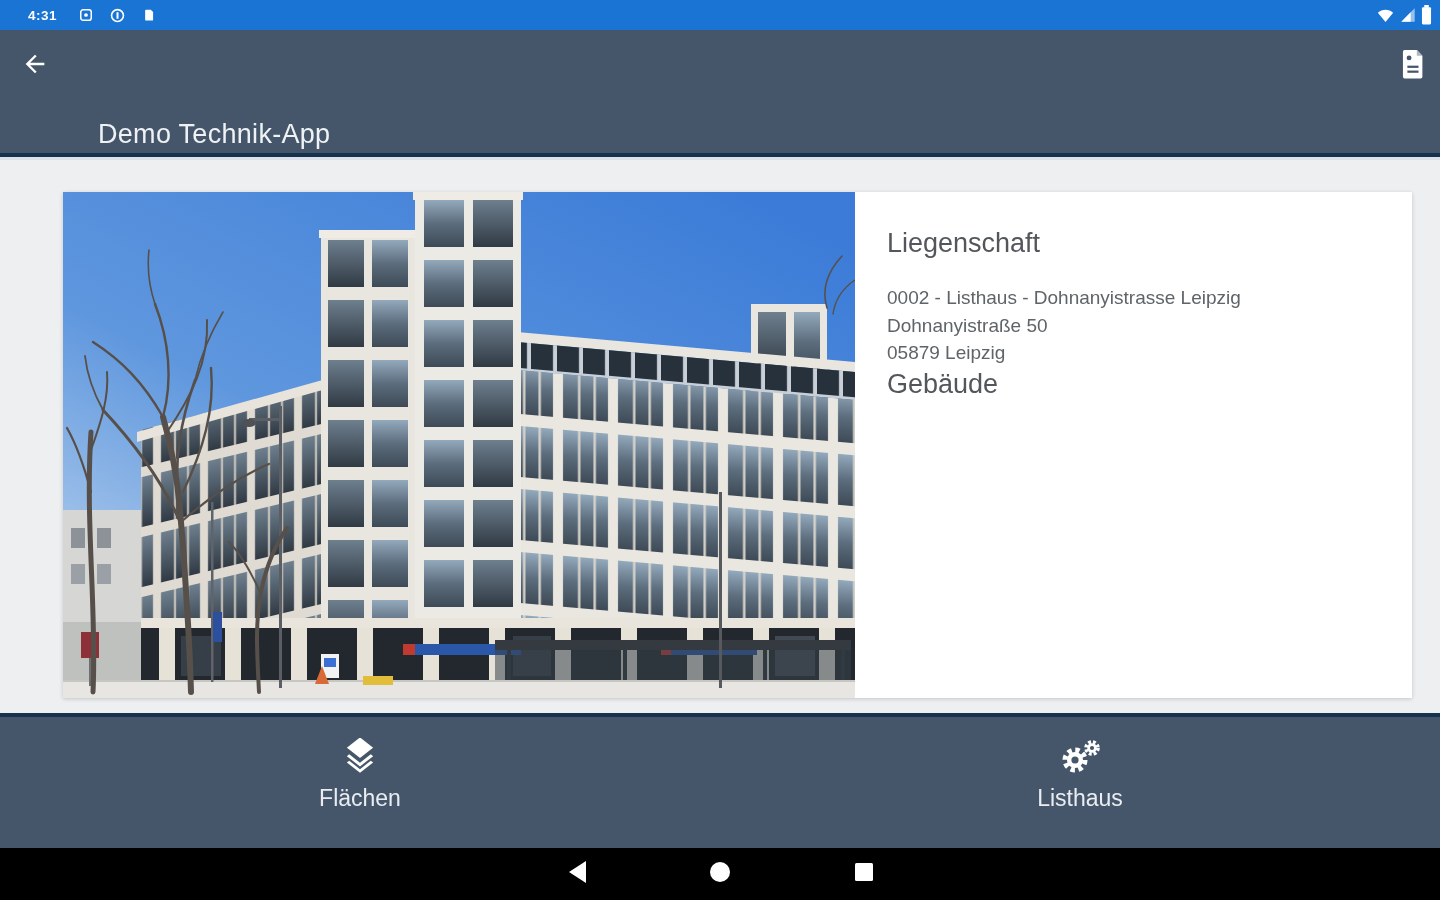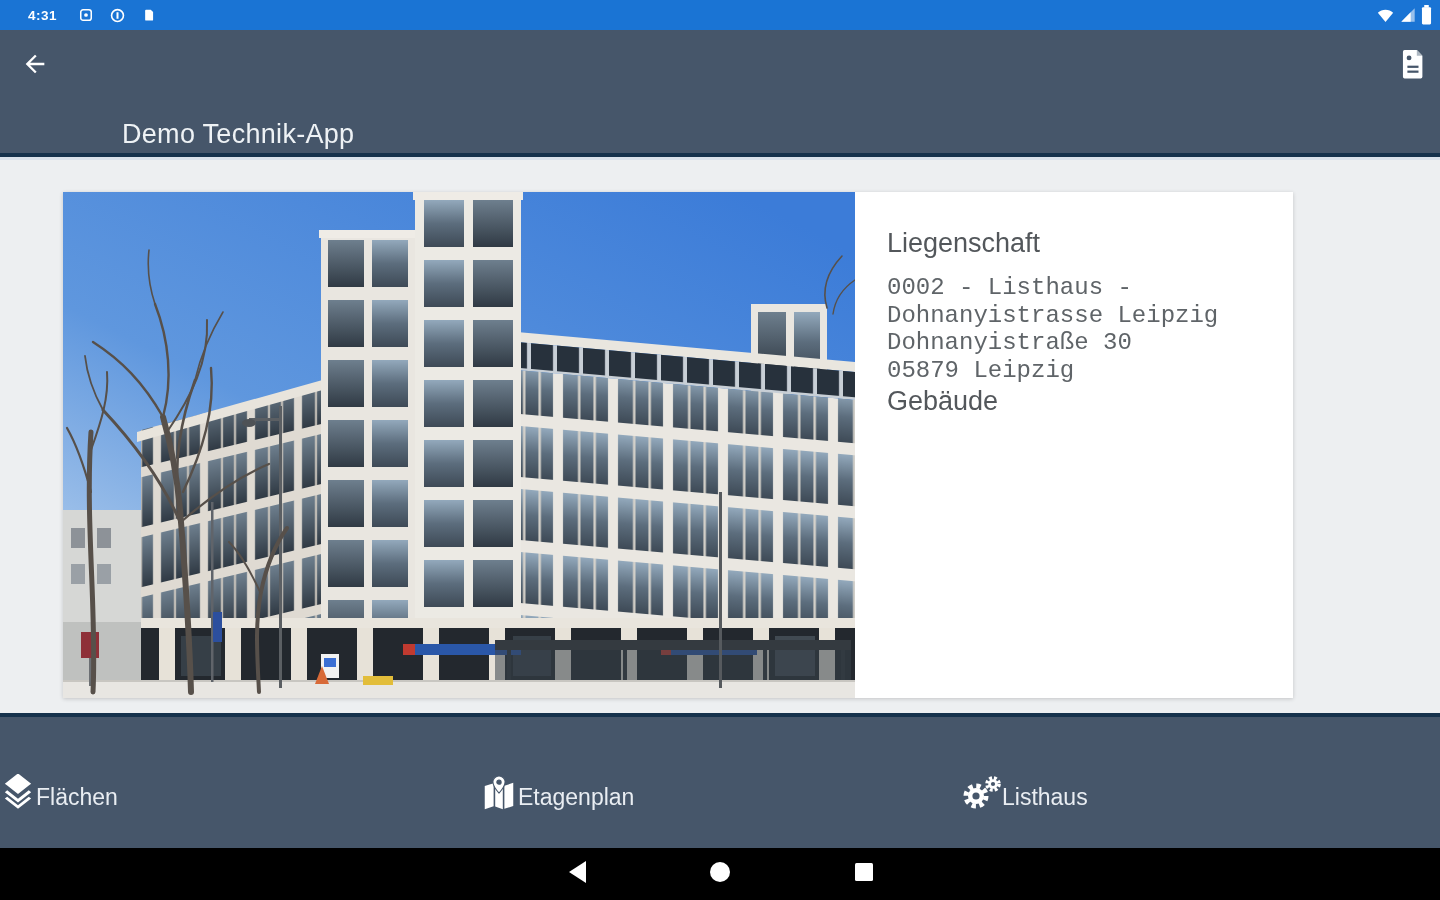--- a/index.html
+++ b/index.html
@@ -11,39 +11,39 @@
   .status-bar { position:absolute; top:0; left:0; width:1440px; height:30px;
     background:#1a74d4; display:flex; align-items:center; }
   .sb-time { color:#fff; font-size:13.5px; font-weight:bold; margin-left:28px; letter-spacing:.5px; }
   .sb-left-icons { display:flex; gap:17px; margin-left:22px; align-items:center; }
   .sb-right { position:absolute; right:8px; top:0; height:30px; display:flex; gap:5px; align-items:center; }
   .sb-ic { display:inline-flex; }
 
   
   .app-bar { position:absolute; top:30px; left:0; width:1440px; height:123px; background:#46566a; }
   .back-btn { position:absolute; top:20px; left:21px; width:28px; height:28px; cursor:pointer; }
-  .app-title { position:absolute; left:122px; top:89px; color:#eef2f5; font-size:27px; font-weight:500; letter-spacing:.3px; }
+  .app-title { position:absolute; left:98px; top:89px; color:#eef2f5; font-size:27px; font-weight:500; letter-spacing:.3px; }
   .doc-btn { position:absolute; top:19px; right:13px; width:26px; height:30px; cursor:pointer; }
   .divider-navy-top { position:absolute; top:153px; left:0; width:1440px; height:4px; background:#16324c; }
   .divider-light { position:absolute; top:157px; left:0; width:1440px; height:3px; background:#dbe2eb; }
 
   
   .content { position:absolute; top:160px; left:0; width:1440px; height:553px; background:#edeff1; }
-  .card { position:absolute; top:32px; left:63px; width:1230px; height:506px; background:#fff;
+  .card { position:absolute; top:32px; left:63px; width:1349px; height:506px; background:#fff;
     box-shadow:0 1px 4px rgba(0,0,0,.18); display:flex; }
   .photo-wrap { width:792px; height:506px; flex:0 0 792px; overflow:hidden; }
   .info { flex:1; padding:34px 30px 0 32px; }
   .info h2 { font-size:27px; font-weight:400; color:#53575b; line-height:34px; }
-  .info .lines { margin-top:14px; font-size:24px; color:#5f6468; line-height:27.5px;font-family:Liberation Mono, monospace; }
+  .info .lines { margin-top:24px; font-size:19px; color:#5f6468; line-height:27.5px; }
   .info .sec2 { }
 
   
   .divider-navy-bottom { position:absolute; top:713px; left:0; width:1440px; height:4px; background:#16324c; }
   .bottom-nav { position:absolute; top:717px; left:0; width:1440px; height:131px; background:#46566a; display:flex; }
-  .nav-item { flex:1; display:flex; flex-direction:row; align-items:center; cursor:pointer; padding-top:21px; }
+  .nav-item { flex:1; display:flex; flex-direction:column; align-items:center; cursor:pointer; padding-top:21px; }
   .nav-icon { height:38px; display:flex; align-items:center; }
   .nav-label { margin-top:9px; color:#e9edf2; font-size:23px; font-weight:400; }
 
   
   .android-nav { position:absolute; top:848px; left:0; width:1440px; height:52px; background:#000; }
   .an-btn { position:absolute; top:0; width:52px; height:52px; display:flex; align-items:center; justify-content:center; cursor:pointer; }
   .an-back { left:552px; } .an-home { left:694px; } .an-recents { left:838px; }
 </style>
 </head>
 <body>
@@ -256,21 +256,21 @@
             <path d="M779 64 C766 78 758 96 764 116" stroke-width="1.6"></path>
             <path d="M792 88 C780 96 772 108 770 122" stroke-width="1.4"></path>
           </g>
         </svg>
       </div>
 
       <div class="info">
         <h2>Liegenschaft</h2>
         <div class="lines">
           <div>0002 - Listhaus - Dohnanyistrasse Leipzig</div>
-          <div>Dohnanyistraße 30</div>
+          <div>Dohnanyistraße 50</div>
           <div>05879 Leipzig</div>
         </div>
         <h2 class="sec2">Gebäude</h2>
       </div>
 
     </div>
   </div>
 
   <div class="divider-navy-bottom"></div>
   <div class="bottom-nav">
@@ -279,33 +279,20 @@
       <span class="nav-icon">
         <svg width="36" height="38" viewBox="0 0 24 26" fill="#fff">
           <path d="M12 13.6l7.36-5.73L21 6.6l-9-7-9 7 1.63 1.27L12 13.6z"></path>
           <path d="M11.99 16.9l-7.37-5.73L3 12.43l9 7 9-7-1.63-1.27-7.38 5.74z"></path>
           <path d="M11.99 21.3l-7.37-5.73L3 16.83l9 7 9-7-1.63-1.27-7.38 5.74z"></path>
         </svg>
       </span>
       <span class="nav-label">Flächen</span>
     </div>
 
-    <div class="nav-item">
-      <span class="nav-icon">
-        <svg width="38" height="38" viewBox="0 0 24 24">
-          <g fill="#fff">
-            <path d="M3 7.6 L8.6 5.8 L8.6 20.4 L3 22.2 Z"></path>
-            <path d="M9.6 5.8 L14.4 7.4 L14.4 22.2 L9.6 20.6 Z"></path>
-            <path d="M15.4 7.4 L21 5.6 L21 20.2 L15.4 22 Z"></path>
-          </g>
-          <path transform="translate(5.4,0.2) scale(0.55)" fill="#fff" stroke="#46566a" stroke-width="1.2" d="M12 2C8.1 2 5 5.1 5 8.5c0 5.2 7 13 7 13s7-7.8 7-13C19 5.1 15.9 2 12 2zm0 9.5a2.5 2.5 0 1 1 0-5 2.5 2.5 0 0 1 0 5z"></path>
-        </svg>
-      </span>
-      <span class="nav-label">Etagenplan</span>
-    </div>
 
     <div class="nav-item">
       <span class="nav-icon">
         <svg width="42" height="36" viewBox="0 0 42 36">
           <g transform="translate(16,21)">
             <circle r="10" fill="none" stroke="#fff" stroke-width="5" stroke-dasharray="4.3 3.55"></circle>
             <circle r="8" fill="#fff"></circle>
             <circle r="3.6" fill="#46566a"></circle>
           </g>
           <g transform="translate(33,9)">

